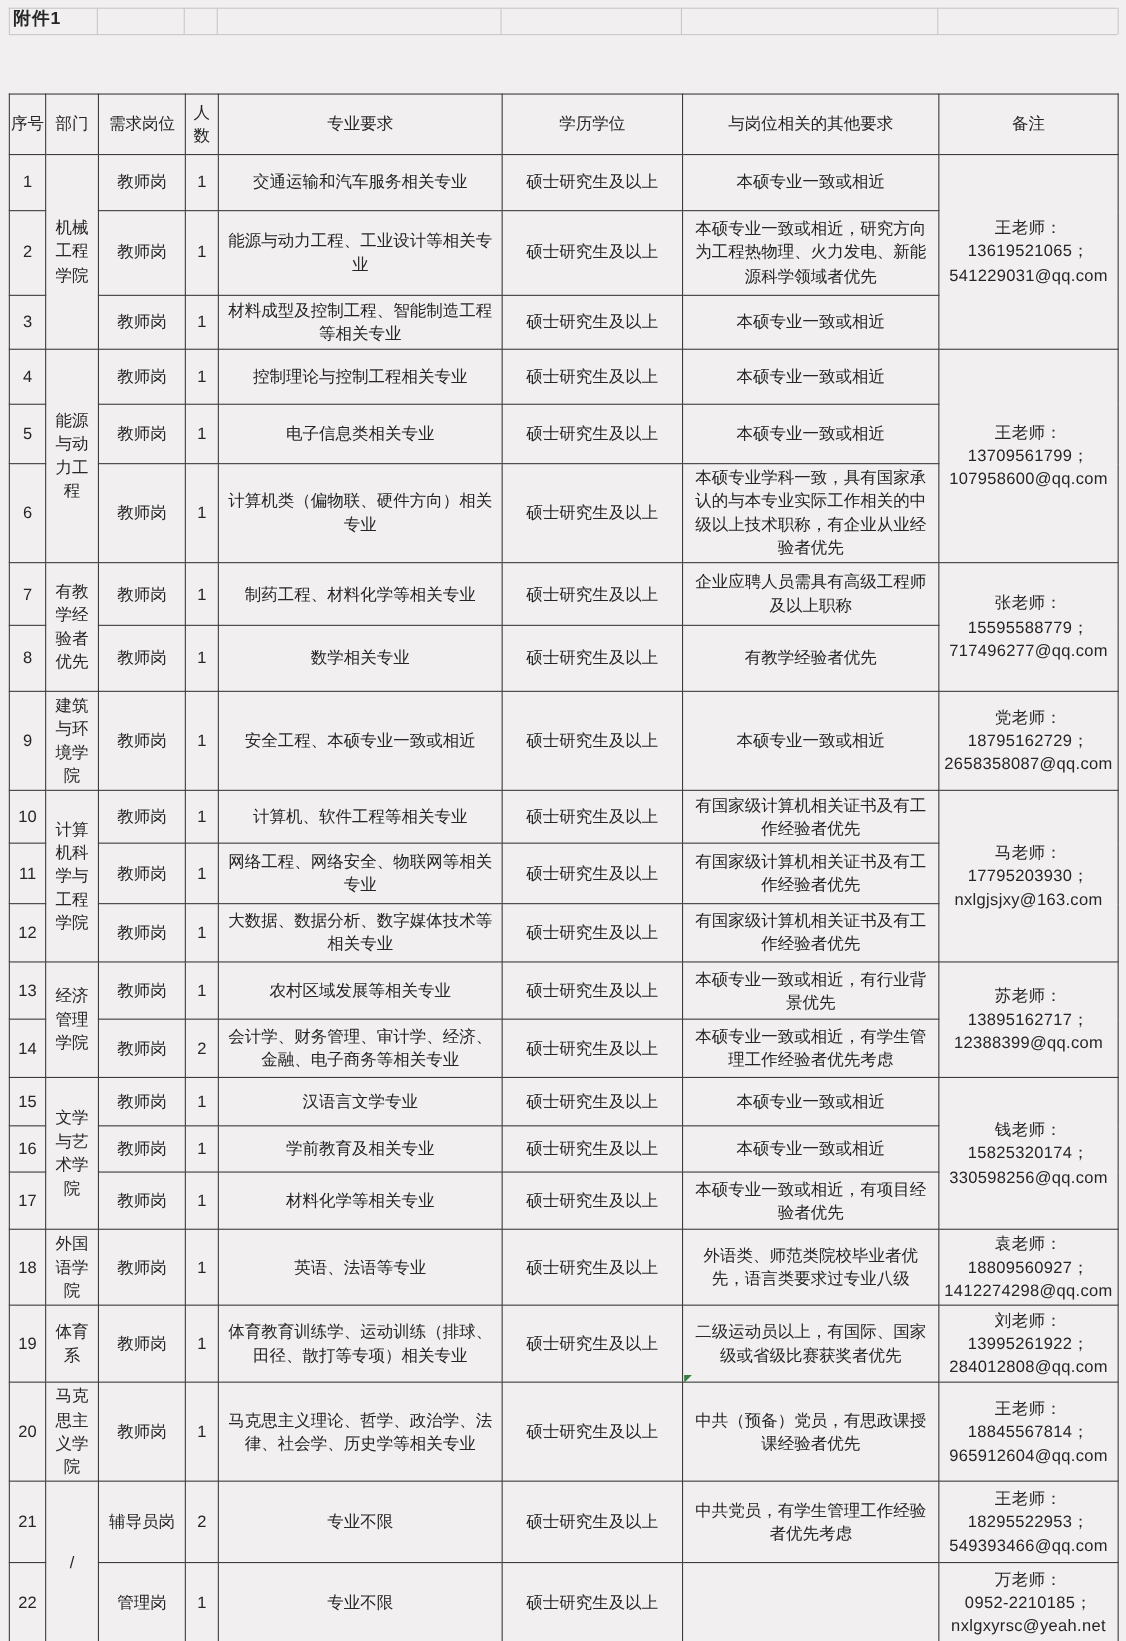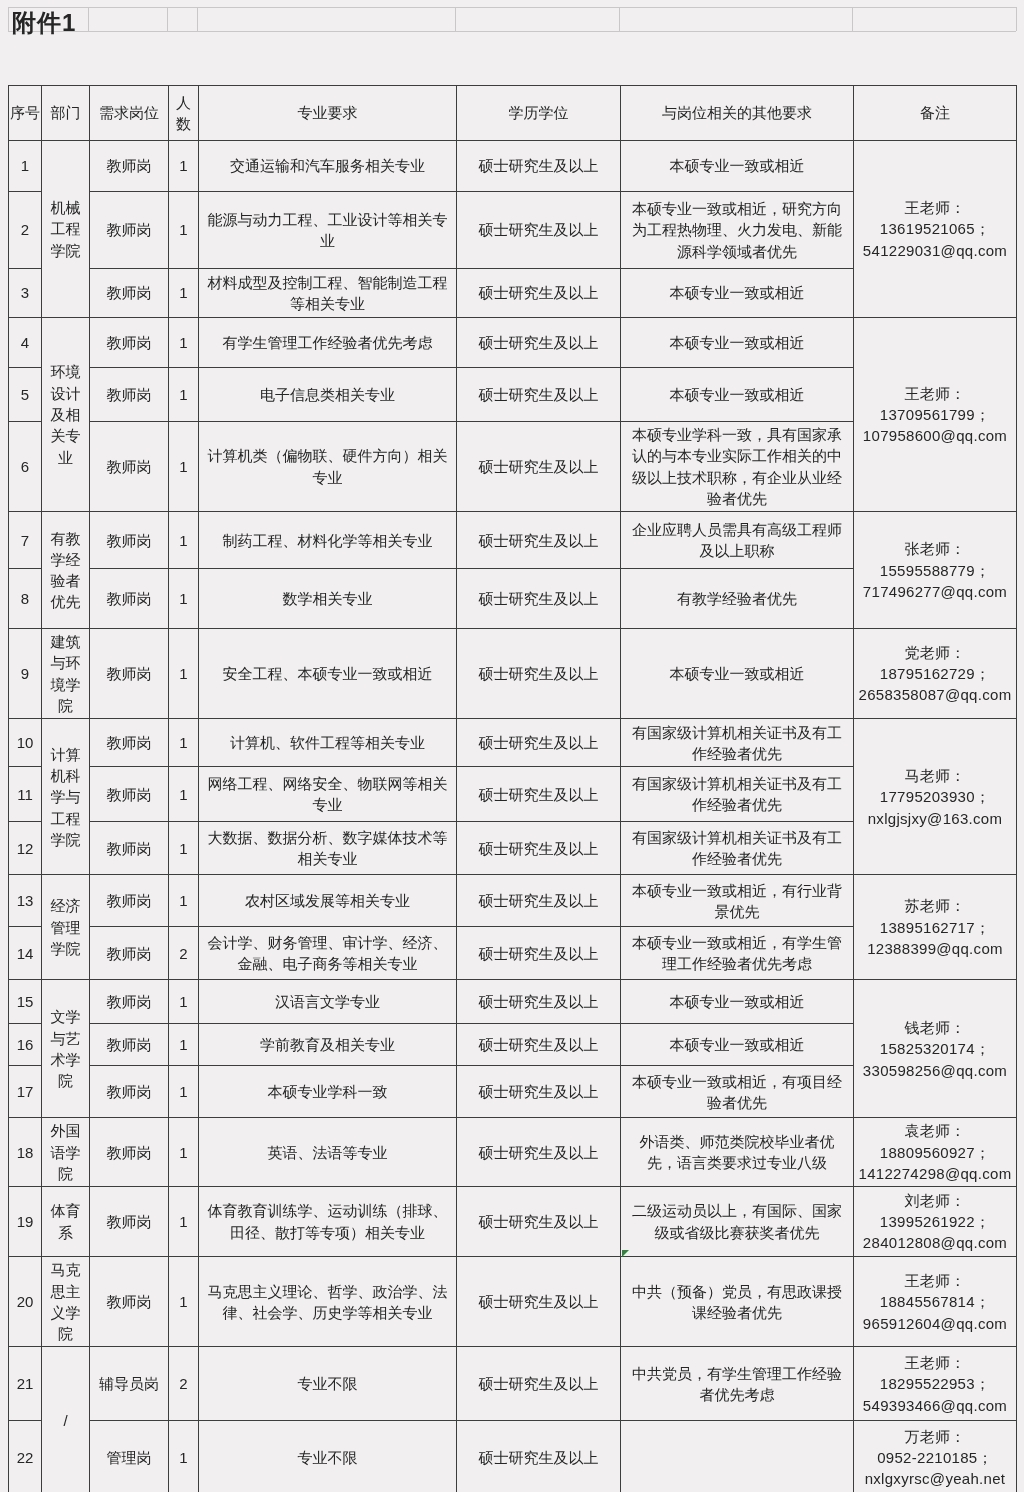--- a/index.html
+++ b/index.html
@@ -11,21 +11,21 @@
     color:#262626;
     overflow:hidden;
   }
   
   .gridline { position:absolute; background:#cac7c9; }
   .gl-h { height:1px; }
   .gl-v { width:1px; }
 
   .attachment {
     position:absolute; top:7px; left:12px;
-    font-size:24px; font-weight:bold; letter-spacing:1px;
+    font-size:16px; font-weight:bold; letter-spacing:1px;
   }
   .doc-title {
     position:absolute; top:42px; left:0; width:100%;
     text-align:center; font-size:27px; font-weight:bold; letter-spacing:1px;
     color:#1d1d1d;
   }
 
   table.recruit {
     position:absolute; top:85px; left:8px;
     width:1008px; table-layout:fixed;
@@ -123,24 +123,24 @@
       <tr style="height:49px">
         <td class="c-seq">3</td>
         <td class="c-post">教师岗</td>
         <td class="c-count">1</td>
         <td class="c-major">材料成型及控制工程、智能制造工程等相关专业</td>
         <td class="c-degree">硕士研究生及以上</td>
         <td class="c-other">本硕专业一致或相近</td>
       </tr>
       <tr style="height:50px">
         <td class="c-seq">4</td>
-        <td class="c-dept" rowspan="3">环境设计及相关专业</td>
-        <td class="c-post">教师岗</td>
-        <td class="c-count">1</td>
-        <td class="c-major">有学生管理工作经验者优先考虑</td>
+        <td class="c-dept" rowspan="3">能源与动力工程</td>
+        <td class="c-post">教师岗</td>
+        <td class="c-count">1</td>
+        <td class="c-major">控制理论与控制工程相关专业</td>
         <td class="c-degree">硕士研究生及以上</td>
         <td class="c-other">本硕专业一致或相近</td>
         <td class="c-note" rowspan="3">
           <div>王老师：</div>
           <div>13709561799；</div>
           <div>107958600@qq.com</div>
         </td>
       </tr>
       <tr style="height:54px">
         <td class="c-seq">5</td>
@@ -265,21 +265,21 @@
         <td class="c-post">教师岗</td>
         <td class="c-count">1</td>
         <td class="c-major">学前教育及相关专业</td>
         <td class="c-degree">硕士研究生及以上</td>
         <td class="c-other">本硕专业一致或相近</td>
       </tr>
       <tr style="height:52px">
         <td class="c-seq">17</td>
         <td class="c-post">教师岗</td>
         <td class="c-count">1</td>
-        <td class="c-major">本硕专业学科一致</td>
+        <td class="c-major">材料化学等相关专业</td>
         <td class="c-degree">硕士研究生及以上</td>
         <td class="c-other">本硕专业一致或相近，有项目经验者优先</td>
       </tr>
       <tr style="height:67px">
         <td class="c-seq">18</td>
         <td class="c-dept">外国语学院</td>
         <td class="c-post">教师岗</td>
         <td class="c-count">1</td>
         <td class="c-major">英语、法语等专业</td>
         <td class="c-degree">硕士研究生及以上</td>

